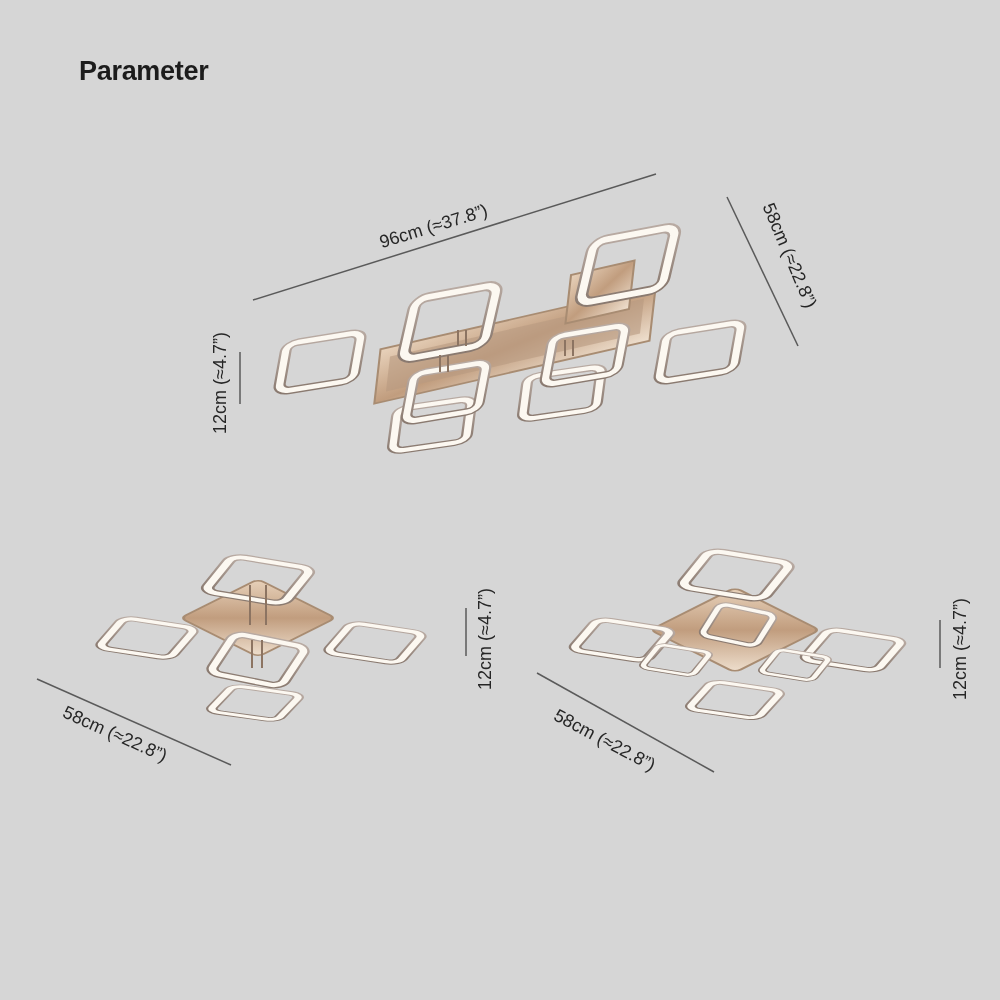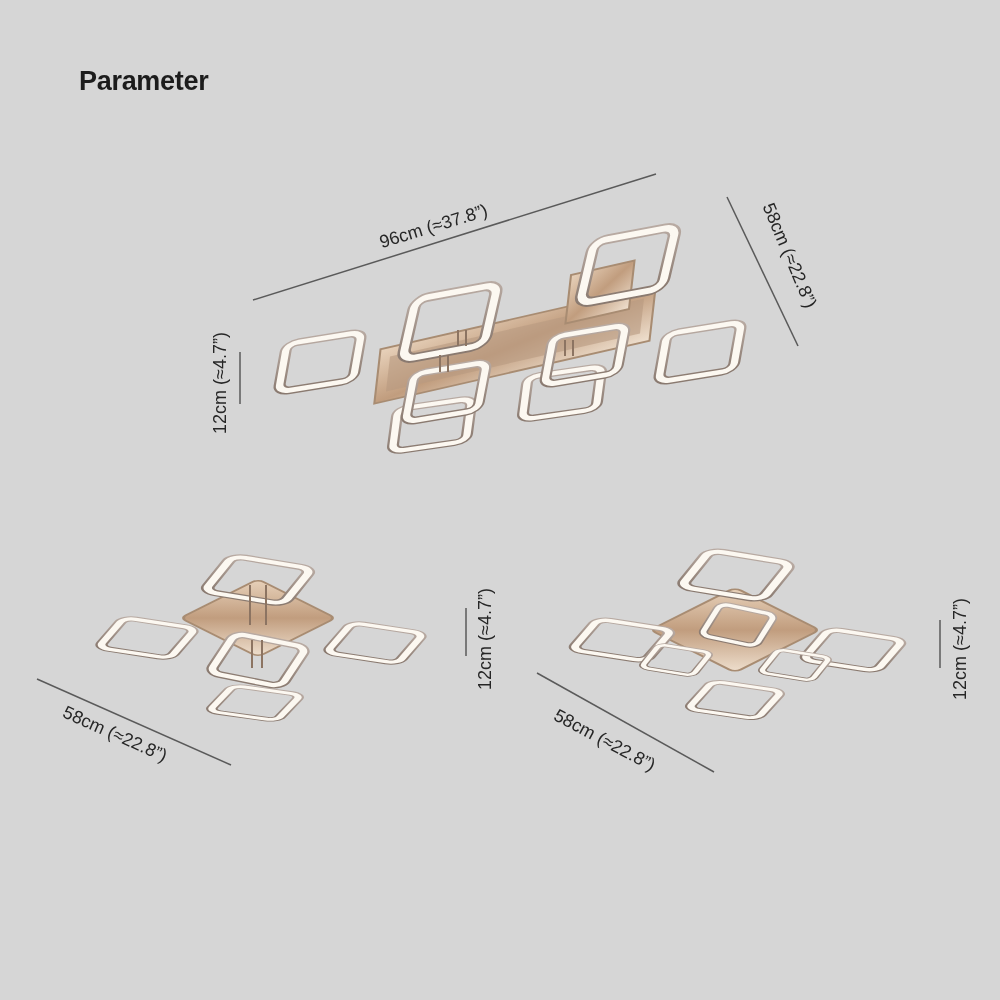--- a/index.html
+++ b/index.html
@@ -3,21 +3,21 @@
   <meta charset="utf-8">
   <style>
     html, body { margin: 0; padding: 0; }
     body {
       width: 1000px; height: 1000px; overflow: hidden;
       background: #d6d6d6;
       font-family: "Liberation Sans", "DejaVu Sans", sans-serif;
       position: relative;
     }
     .title {
-      position: absolute; left: 79px; top: 66px;
+      position: absolute; left: 79px; top: 56px;
       font-size: 27px; font-weight: bold; color: #1c1c1c;
       letter-spacing: -0.3px;
     }
     .canvas { position: absolute; left: 0; top: 0; width: 1000px; height: 1000px; }
     .dim-label {
       position: absolute; font-size: 18px; color: #262626; white-space: nowrap;
       transform-origin: 0 0;
     }
   </style>
 </head>

